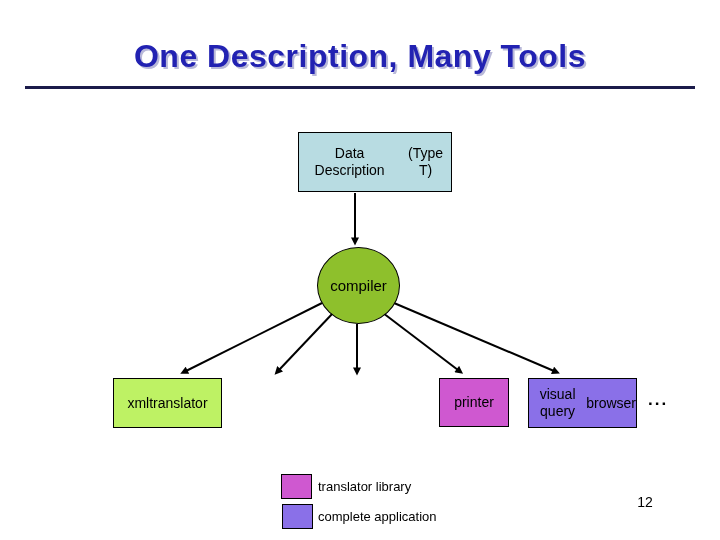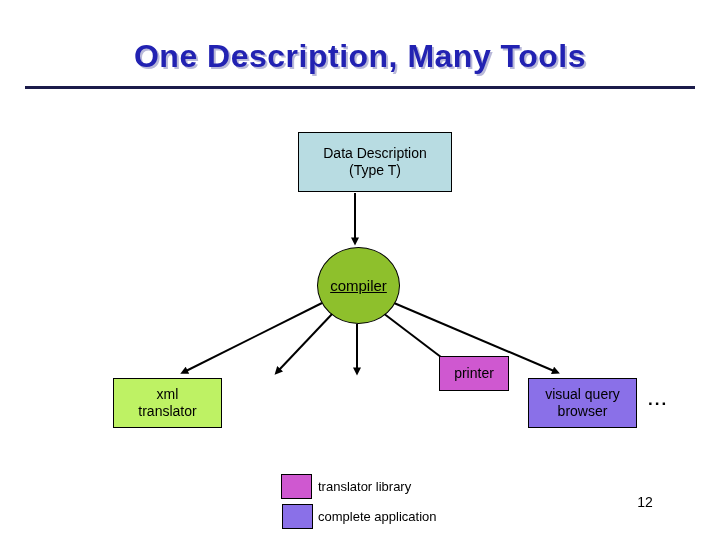--- a/index.html
+++ b/index.html
@@ -26,38 +26,38 @@
     position: absolute;
     left: 25px; top: 86px;
     width: 670px; height: 3px;
     background: #1b1b4a;
   }
 
   .node {
     position: absolute;
     border: 1.4px solid #000000;
     display: flex;
-    flex-direction: column;
+    flex-direction: row;
     align-items: center;
     justify-content: center;
     text-align: center;
     color: #000000;
     font-size: 14px;
     line-height: 17px;
     box-sizing: border-box;
   }
   .node .ln { display: block; }
 
   .data-box   { left: 298px; top: 132px; width: 154px; height: 60px; border-width: 1.6px; }
   .compiler   { left: 317px; top: 247px; width: 83px;  height: 77px; border-radius: 50%;
-                font-size: 15px; border-width: 1.2px; text-decoration: underline; }
+                font-size: 15px; border-width: 1.2px; }
   .tool-1 { left: 113px; top: 378px; width: 109px; height: 50px; }
   .tool-2 { left: 245px; top: 378px; width: 63px;  height: 49px; }
   .tool-3 { left: 342px; top: 378px; width: 71px;  height: 50px; }
-  .tool-4 { left: 439px; top: 356px; width: 70px;  height: 35px; }
+  .tool-4 { left: 439px; top: 378px; width: 70px;  height: 49px; }
   .tool-5 { left: 528px; top: 378px; width: 109px; height: 50px; }
 
   .dots {
     position: absolute; left: 648px; top: 390px;
     font-size: 17px; font-weight: bold; color: #000;
     letter-spacing: 2px;
   }
 
   svg.arrows { position: absolute; inset: 0; width: 720px; height: 540px; pointer-events: none; }
 

